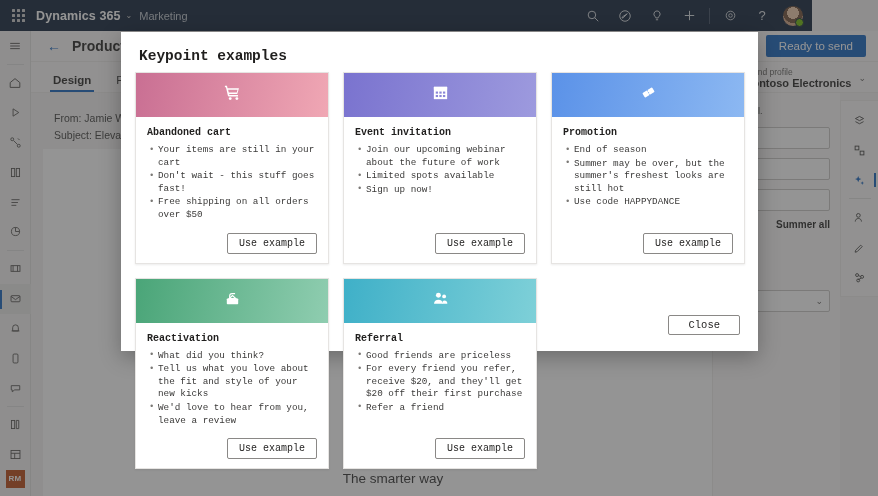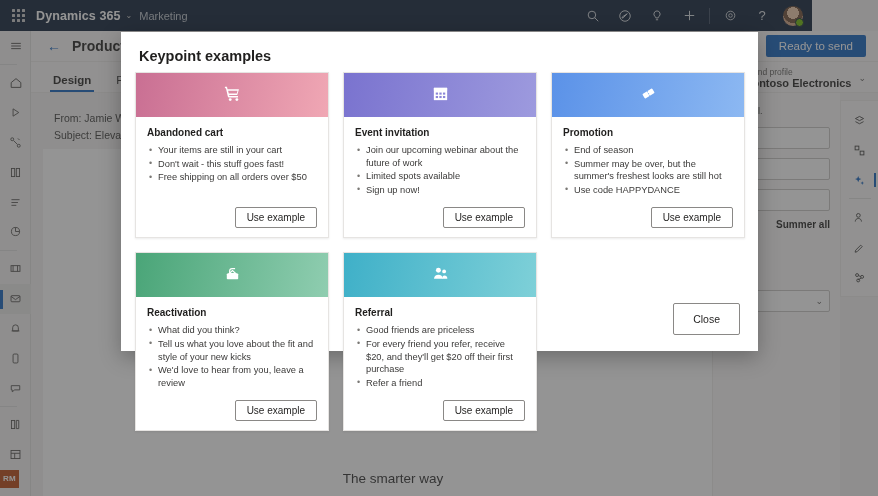--- a/index.html
+++ b/index.html
@@ -36,21 +36,21 @@
   }
   .avatar::after {
     content:''; position: absolute; right: -1px; bottom: -1px;
     width: 7px; height: 7px; border-radius: 50%; background: #6bb700; border: 1px solid #0b1c33;
   }
 
   
   .rail {
     position: absolute; top: 31px; left: 0; width: 31px; height: 465px;
     background: #f3f2f1; border-right: 1px solid #e1dfdd;
-    display: flex; flex-direction: column; align-items: flex-start; z-index: 2;
+    display: flex; flex-direction: column; align-items: center; z-index: 2;
   }
   .rail-ico {
     width: 31px; height: 31px; display: flex; align-items: center; justify-content: center;
     color: #4c4a48; position: relative;
   }
   .rail-ico.sel { background: #e8e8e7; }
   .rail-ico.sel::before {
     content:''; position: absolute; left: 0; top: 6px; width: 2.5px; height: 19px; background: #0f5fbd;
   }
   .rail-div { width: 17px; height: 1px; background: #dededd; margin: 3px 0; }
@@ -136,21 +136,21 @@
     content:''; position: absolute; right: 3px; top: 8px; width: 2px; height: 14px; background: #0f5fbd;
   }
   .rt-div { width: 22px; height: 1px; background: #e1dfdd; margin: 3px 0; }
 
   
   .overlay {
     position: absolute; inset: 0; background: rgba(60,60,60,.55); z-index: 10;
   }
   .modal {
     position: absolute; top: 32px; left: 121px; width: 637px; height: 319px;
-    background: #fff; box-shadow: 0 6px 20px rgba(0,0,0,.28); z-index: 11;
+    background: #fff; box-shadow: 0 6px 20px rgba(0,0,0,.28); z-index: 11; font-family: Liberation Mono, monospace;
   }
   .modal-title {
     position: absolute; top: 16px; left: 18px; font-size: 14.5px; font-weight: 600; color: #201f1e;
   }
   .cards { position: absolute; top: 40px; left: 14px; width: 610px; display: flex; flex-wrap: wrap; gap: 14px; }
   .card {
     width: 194px; background: #fff; border: 1px solid #e6e4e2; box-shadow: 0 1px 2px rgba(0,0,0,.08);
     display: flex; flex-direction: column;
   }
   .card-head { height: 44px; display: flex; align-items: center; justify-content: center; }
@@ -165,21 +165,21 @@
   .card-list li::before {
     content: '\2022'; position: absolute; left: 2px; top: -.5px; color: #7a7875; font-size: 9px;
   }
   .card-btnrow { margin-top: auto; padding-top: 10px; display: flex; justify-content: flex-end; }
   .use-btn {
     border: 1px solid #8a8886; background: #fff; color: #201f1e; font-size: 10px;
     padding: 4px 11px; border-radius: 2px;
   }
   .close-btn {
     position: absolute; right: 18px; bottom: 16px; border: 1px solid #8a8886; background: #fff;
-    color: #201f1e; font-size: 10.5px; padding: 9px 19px; border-radius: 2px;
+    color: #201f1e; font-size: 10.5px; padding: 3px 19px; border-radius: 2px;
   }
 </style>
 </head>
 <body>
 
 <div id="app">
 
   <div class="topbar">
     <div class="waffle">
       <div class="waffle-grid">

